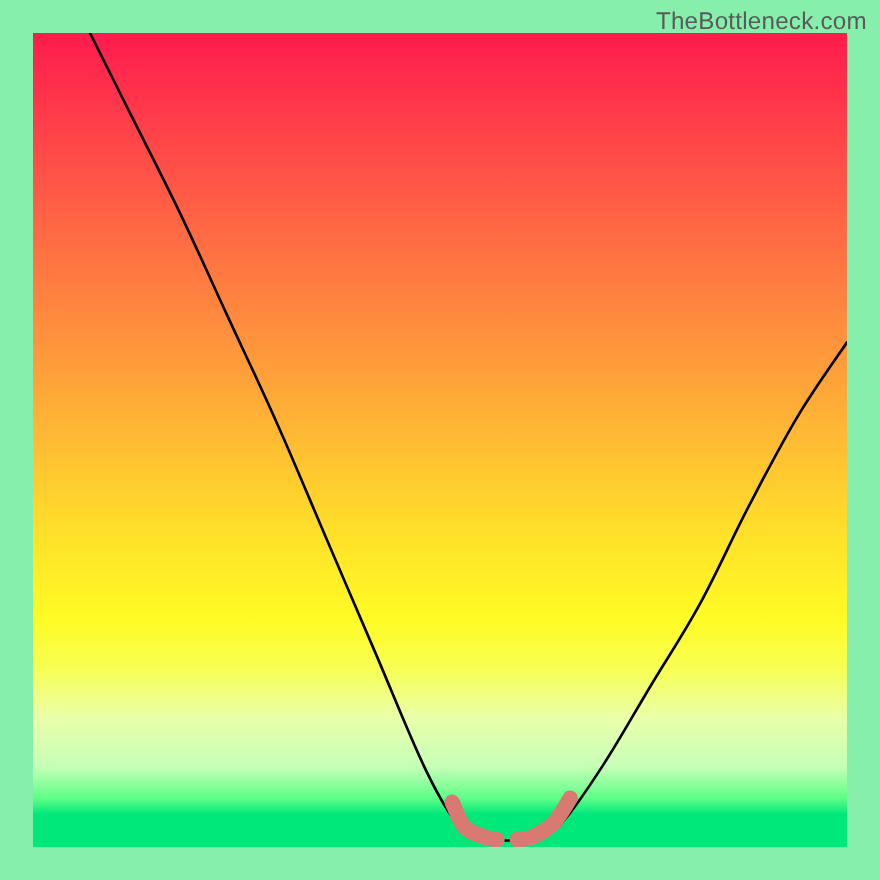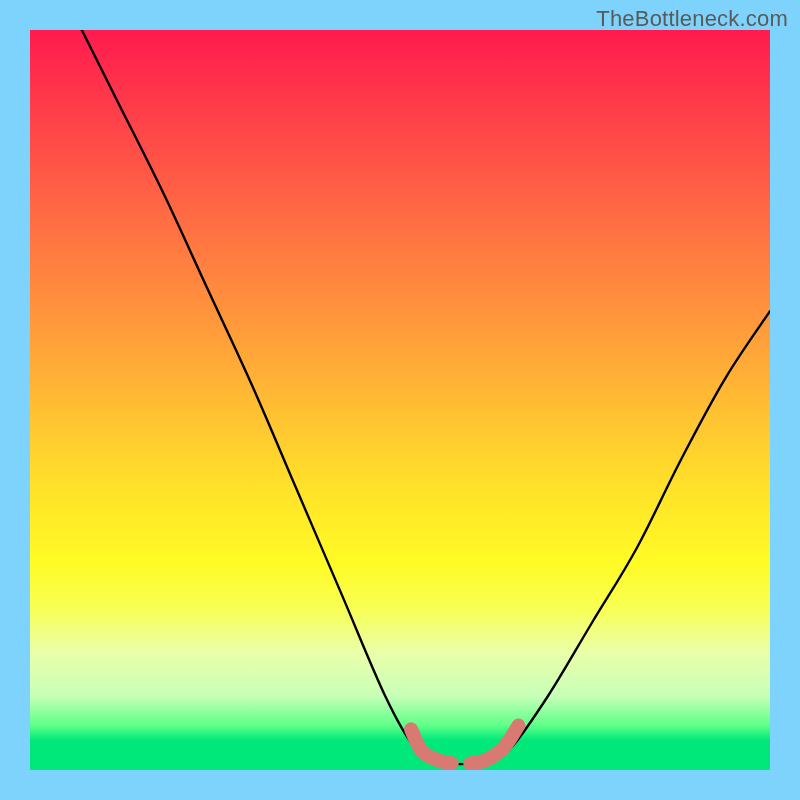--- a/index.html
+++ b/index.html
@@ -9,21 +9,21 @@
     height: 800px;
     background: #000;
     overflow: hidden;
   }
   .frame {
     position: absolute;
     top: 0;
     left: 0;
     width: 800px;
     height: 800px;
-    background: #7dd3fc;
+    background: #86efac;
   }
   .plot-area {
     position: absolute;
     left: 30px;
     top: 30px;
     width: 740px;
     height: 740px;
   }
   .gradient {
     position: absolute;

